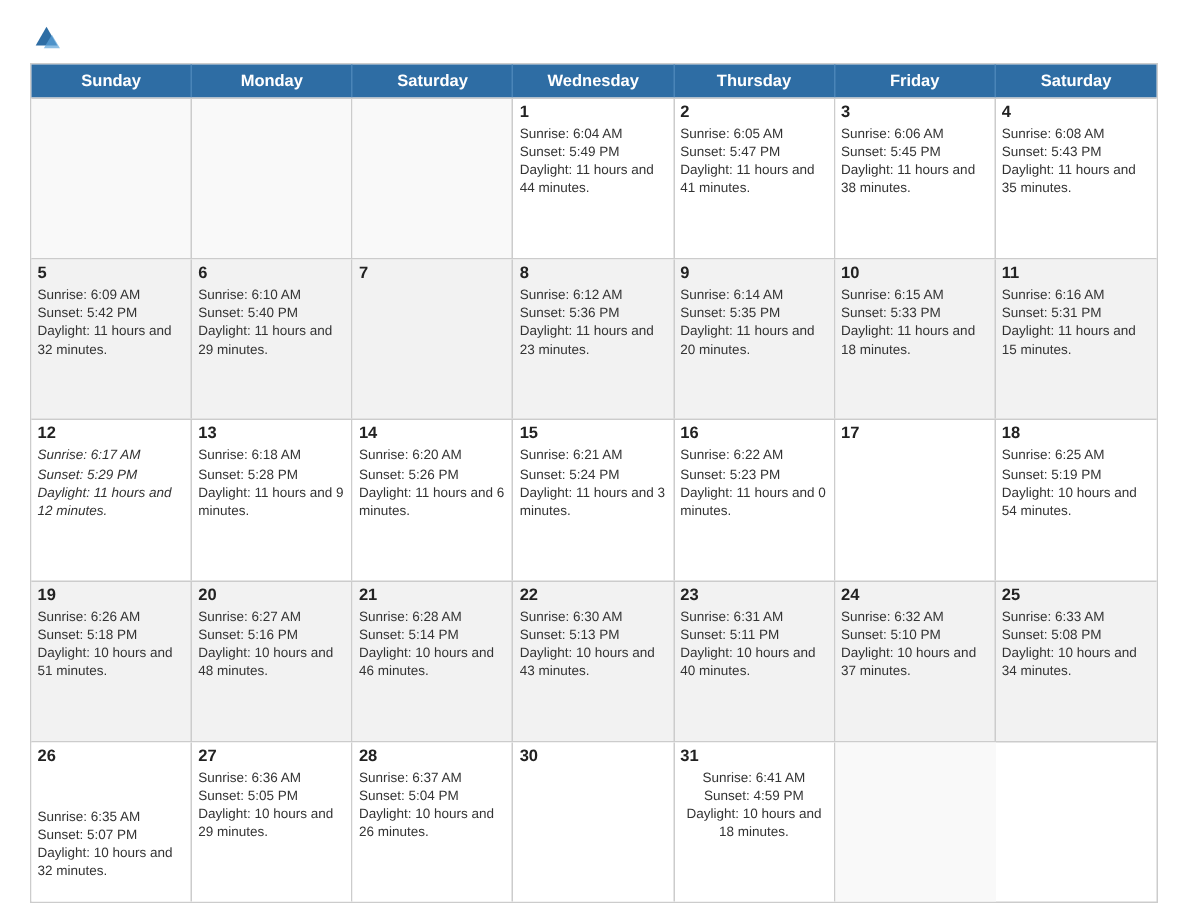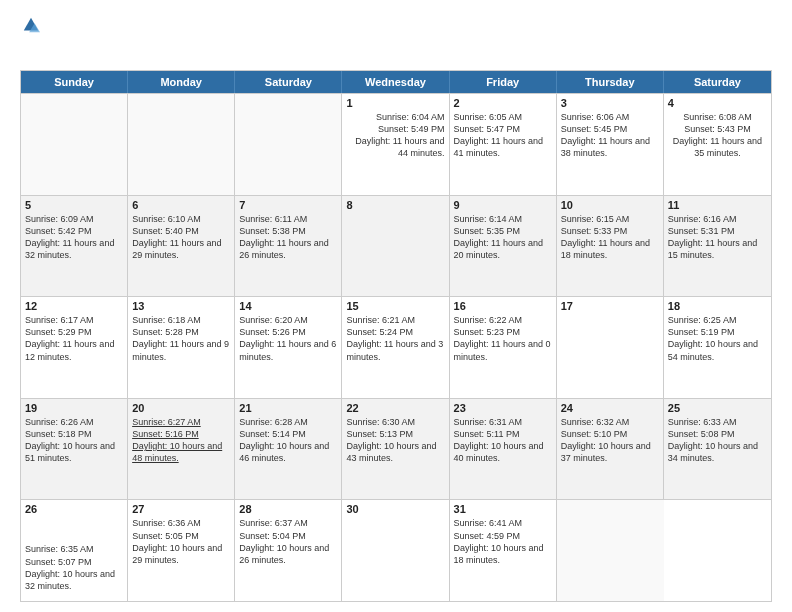--- a/index.html
+++ b/index.html
@@ -9,21 +9,20 @@
       width: 792px;
       height: 612px;
       overflow: hidden;
     }
     .page {
       width: 792px;
       height: 612px;
       padding: 16px 20px 10px 20px;
       display: flex;
       flex-direction: column;
-      gap: 28px;
     }
     .header {
       display: flex;
       justify-content: space-between;
       align-items: flex-start;
       margin-bottom: 8px;
     }
     .logo {
       display: flex;
       flex-direction: column;
@@ -132,75 +131,75 @@
       <div class="cal-subtitle"></div>
     </div>
   </div>
 
   <div class="calendar">
     <div class="cal-header-row">
     <div class="cal-header-cell">Sunday</div>
         <div class="cal-header-cell">Monday</div>
         <div class="cal-header-cell">Saturday</div>
         <div class="cal-header-cell">Wednesday</div>
+        <div class="cal-header-cell">Thursday</div>
         <div class="cal-header-cell">Friday</div>
-        <div class="cal-header-cell">Thursday</div>
         <div class="cal-header-cell">Saturday</div>
       </div>
     <div class="cal-body">
     <div class="cal-row">
           <div class="cal-cell empty"></div>
           <div class="cal-cell empty"></div>
           <div class="cal-cell empty"></div>
           <div class="cal-cell">
             <span class="day-num">1</span>
-            <div class="cell-info" style="white-space: pre-line; text-align: right;">Sunrise: 6:04 AM
+            <div class="cell-info" style="white-space: pre-line;">Sunrise: 6:04 AM
 Sunset: 5:49 PM
 Daylight: 11 hours and 44 minutes.</div>
           </div>
           <div class="cal-cell">
             <span class="day-num">2</span>
             <div class="cell-info" style="white-space: pre-line;">Sunrise: 6:05 AM
 Sunset: 5:47 PM
 Daylight: 11 hours and 41 minutes.</div>
           </div>
           <div class="cal-cell">
             <span class="day-num">3</span>
             <div class="cell-info" style="white-space: pre-line;">Sunrise: 6:06 AM
 Sunset: 5:45 PM
 Daylight: 11 hours and 38 minutes.</div>
           </div>
           <div class="cal-cell">
             <span class="day-num">4</span>
-            <div class="cell-info" style="white-space: pre-line; text-align: center;">Sunrise: 6:08 AM
+            <div class="cell-info" style="white-space: pre-line;">Sunrise: 6:08 AM
 Sunset: 5:43 PM
 Daylight: 11 hours and 35 minutes.</div>
           </div>
         </div>
         <div class="cal-row">
           <div class="cal-cell shaded">
             <span class="day-num">5</span>
             <div class="cell-info" style="white-space: pre-line;">Sunrise: 6:09 AM
 Sunset: 5:42 PM
 Daylight: 11 hours and 32 minutes.</div>
           </div>
           <div class="cal-cell shaded">
             <span class="day-num">6</span>
             <div class="cell-info" style="white-space: pre-line;">Sunrise: 6:10 AM
 Sunset: 5:40 PM
 Daylight: 11 hours and 29 minutes.</div>
           </div>
           <div class="cal-cell shaded">
             <span class="day-num">7</span>
-            <div class="cell-info" style="white-space: pre-line;">Sunrise: 6:11 AM
-Sunset: 5:38 PM
-Daylight: 11 hours and 26 minutes.</div>
           </div>
           <div class="cal-cell shaded">
             <span class="day-num">8</span>
+            <div class="cell-info" style="white-space: pre-line;">Sunrise: 6:12 AM
+Sunset: 5:36 PM
+Daylight: 11 hours and 23 minutes.</div>
           </div>
           <div class="cal-cell shaded">
             <span class="day-num">9</span>
             <div class="cell-info" style="white-space: pre-line;">Sunrise: 6:14 AM
 Sunset: 5:35 PM
 Daylight: 11 hours and 20 minutes.</div>
           </div>
           <div class="cal-cell shaded">
             <span class="day-num">10</span>
             <div class="cell-info" style="white-space: pre-line;">Sunrise: 6:15 AM
@@ -210,21 +209,21 @@
           <div class="cal-cell shaded">
             <span class="day-num">11</span>
             <div class="cell-info" style="white-space: pre-line;">Sunrise: 6:16 AM
 Sunset: 5:31 PM
 Daylight: 11 hours and 15 minutes.</div>
           </div>
         </div>
         <div class="cal-row">
           <div class="cal-cell">
             <span class="day-num">12</span>
-            <div class="cell-info" style="white-space: pre-line;">Sunrise: 6:17 AM
+            <div class="cell-info" style="white-space: pre-line; font-style: italic;">Sunrise: 6:17 AM
 Sunset: 5:29 PM
 Daylight: 11 hours and 12 minutes.</div>
           </div>
           <div class="cal-cell">
             <span class="day-num">13</span>
             <div class="cell-info" style="white-space: pre-line;">Sunrise: 6:18 AM
 Sunset: 5:28 PM
 Daylight: 11 hours and 9 minutes.</div>
           </div>
           <div class="cal-cell">
@@ -257,21 +256,21 @@
         </div>
         <div class="cal-row">
           <div class="cal-cell shaded">
             <span class="day-num">19</span>
             <div class="cell-info" style="white-space: pre-line;">Sunrise: 6:26 AM
 Sunset: 5:18 PM
 Daylight: 10 hours and 51 minutes.</div>
           </div>
           <div class="cal-cell shaded">
             <span class="day-num">20</span>
-            <div class="cell-info" style="white-space: pre-line; text-decoration: underline;">Sunrise: 6:27 AM
+            <div class="cell-info" style="white-space: pre-line;">Sunrise: 6:27 AM
 Sunset: 5:16 PM
 Daylight: 10 hours and 48 minutes.</div>
           </div>
           <div class="cal-cell shaded">
             <span class="day-num">21</span>
             <div class="cell-info" style="white-space: pre-line;">Sunrise: 6:28 AM
 Sunset: 5:14 PM
 Daylight: 10 hours and 46 minutes.</div>
           </div>
           <div class="cal-cell shaded">
@@ -316,21 +315,21 @@
             <span class="day-num">28</span>
             <div class="cell-info" style="white-space: pre-line;">Sunrise: 6:37 AM
 Sunset: 5:04 PM
 Daylight: 10 hours and 26 minutes.</div>
           </div>
           <div class="cal-cell">
             <span class="day-num">30</span>
           </div>
           <div class="cal-cell">
             <span class="day-num">31</span>
-            <div class="cell-info" style="white-space: pre-line;">Sunrise: 6:41 AM
+            <div class="cell-info" style="white-space: pre-line; text-align: center;">Sunrise: 6:41 AM
 Sunset: 4:59 PM
 Daylight: 10 hours and 18 minutes.</div>
           </div>
           <div class="cal-cell empty"></div>
         </div>
       </div>
   </div>
 </div>
 
 </body></html>

